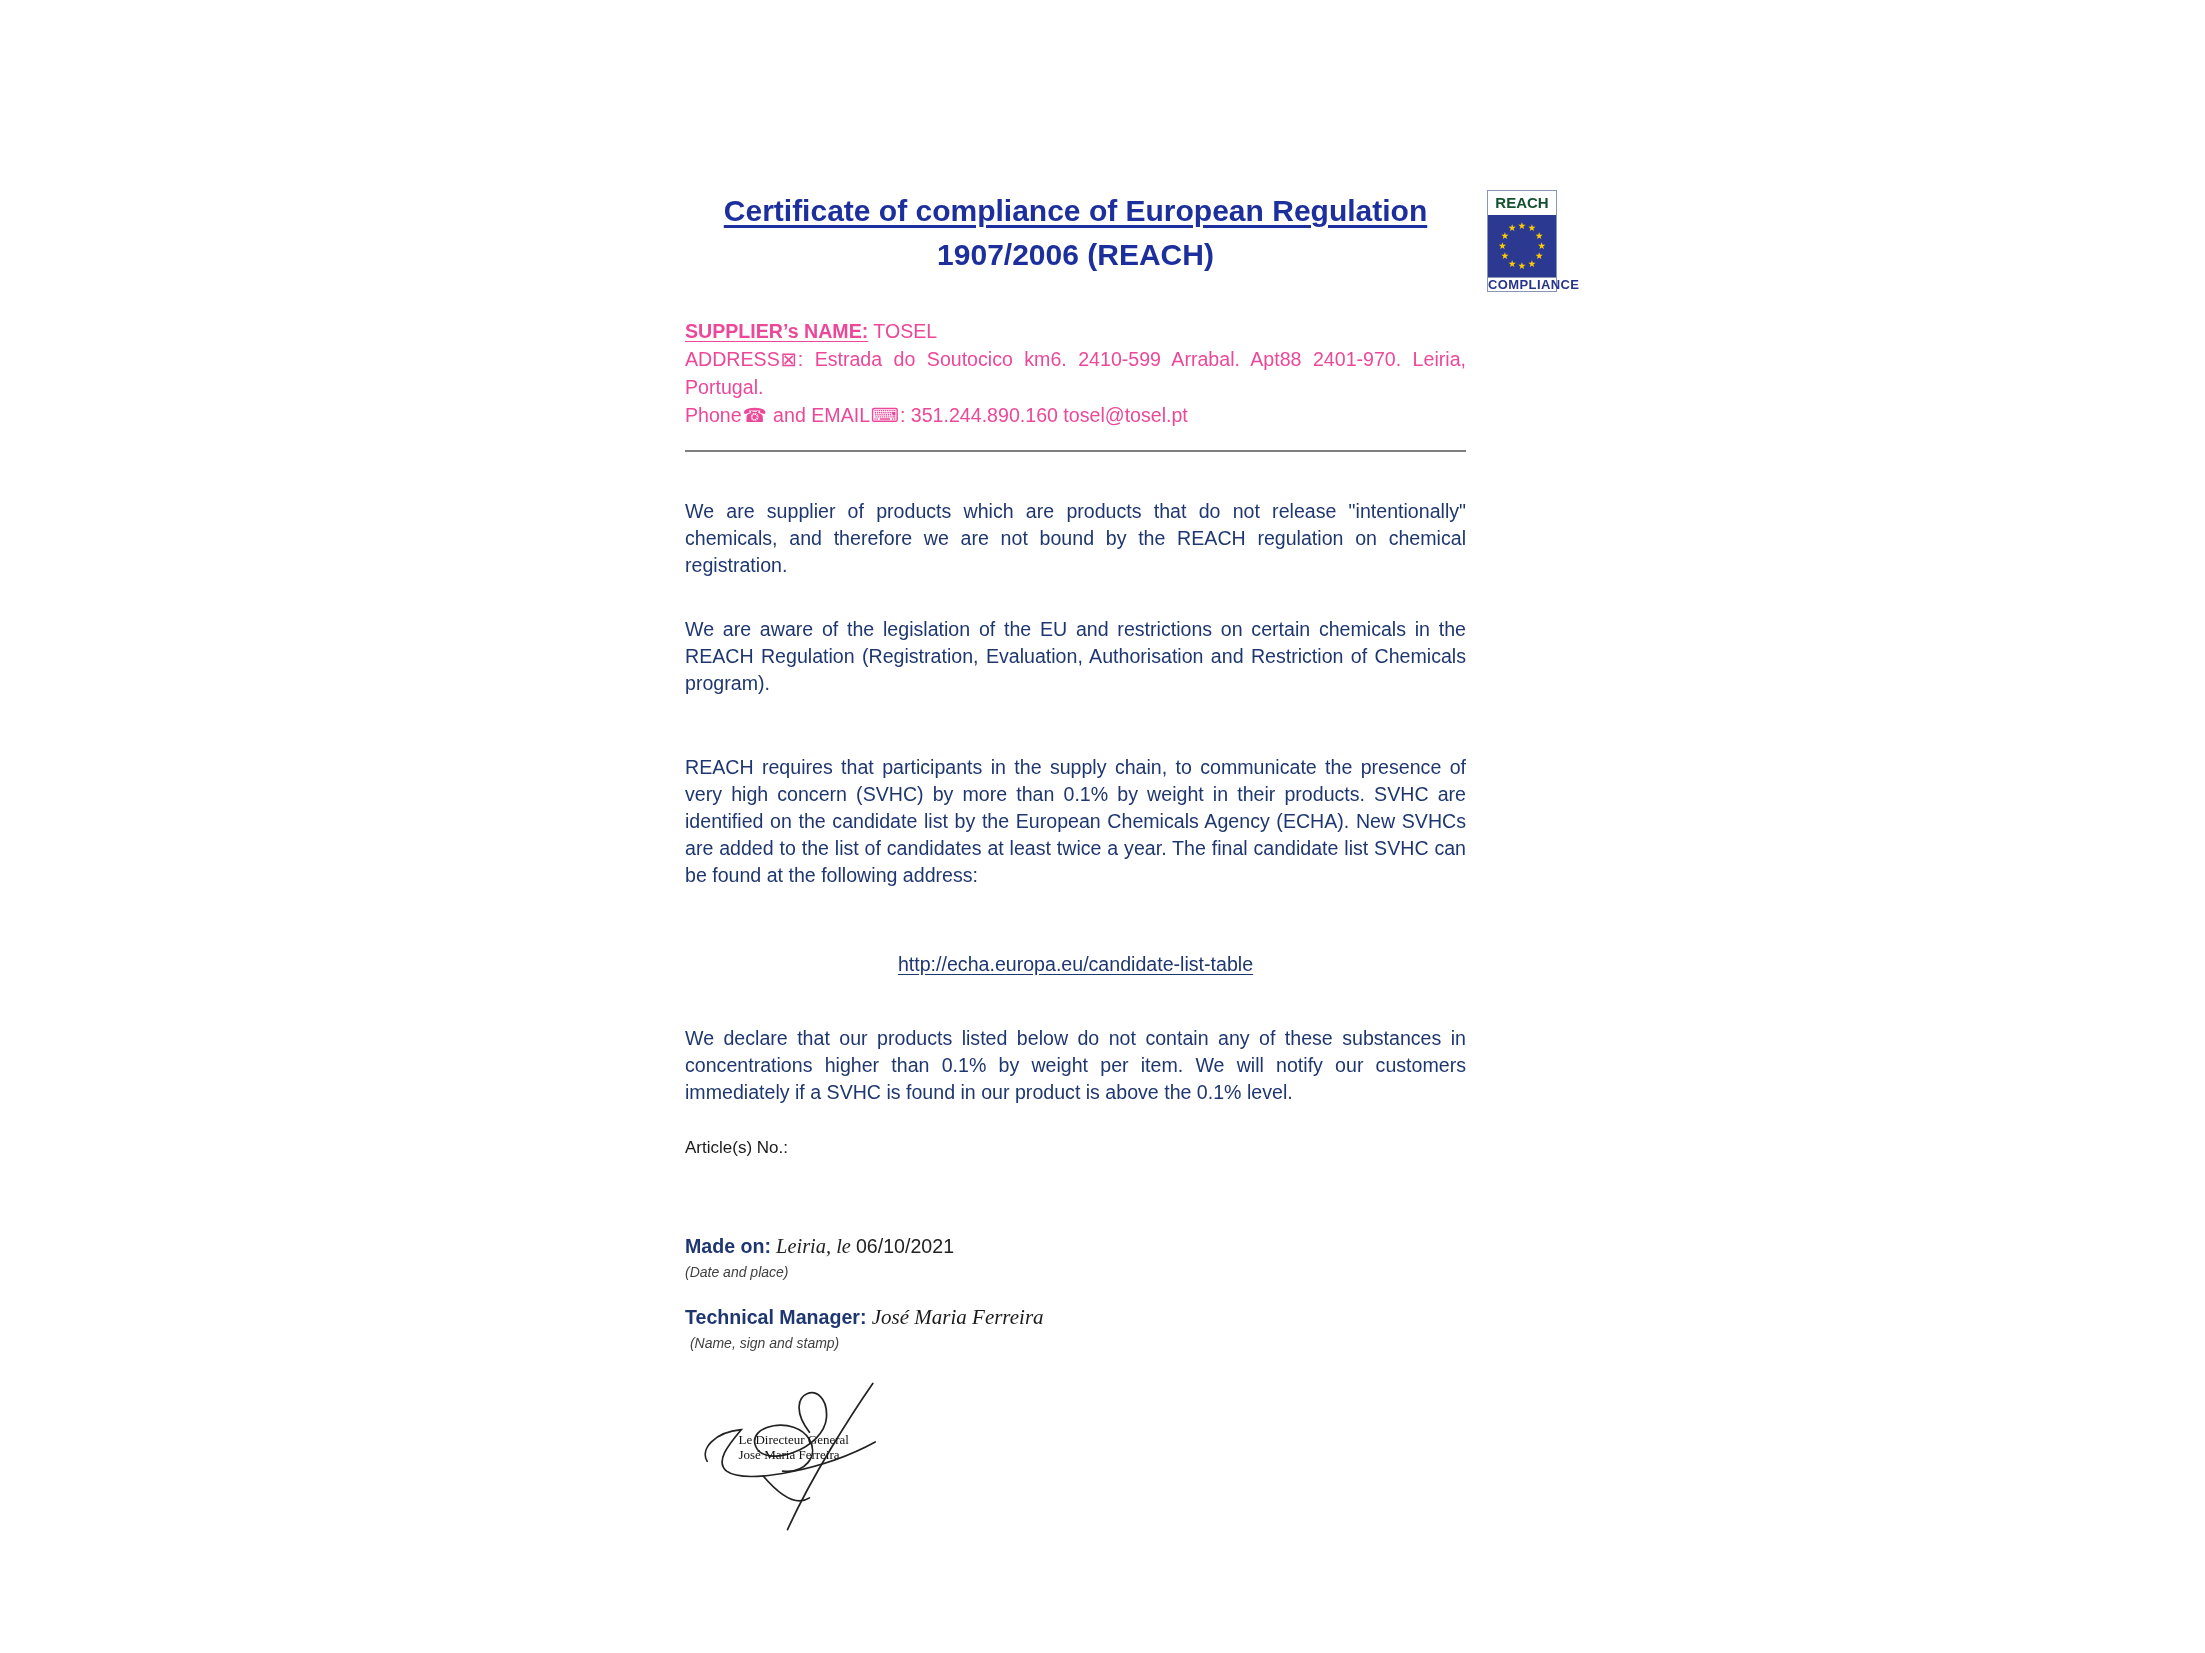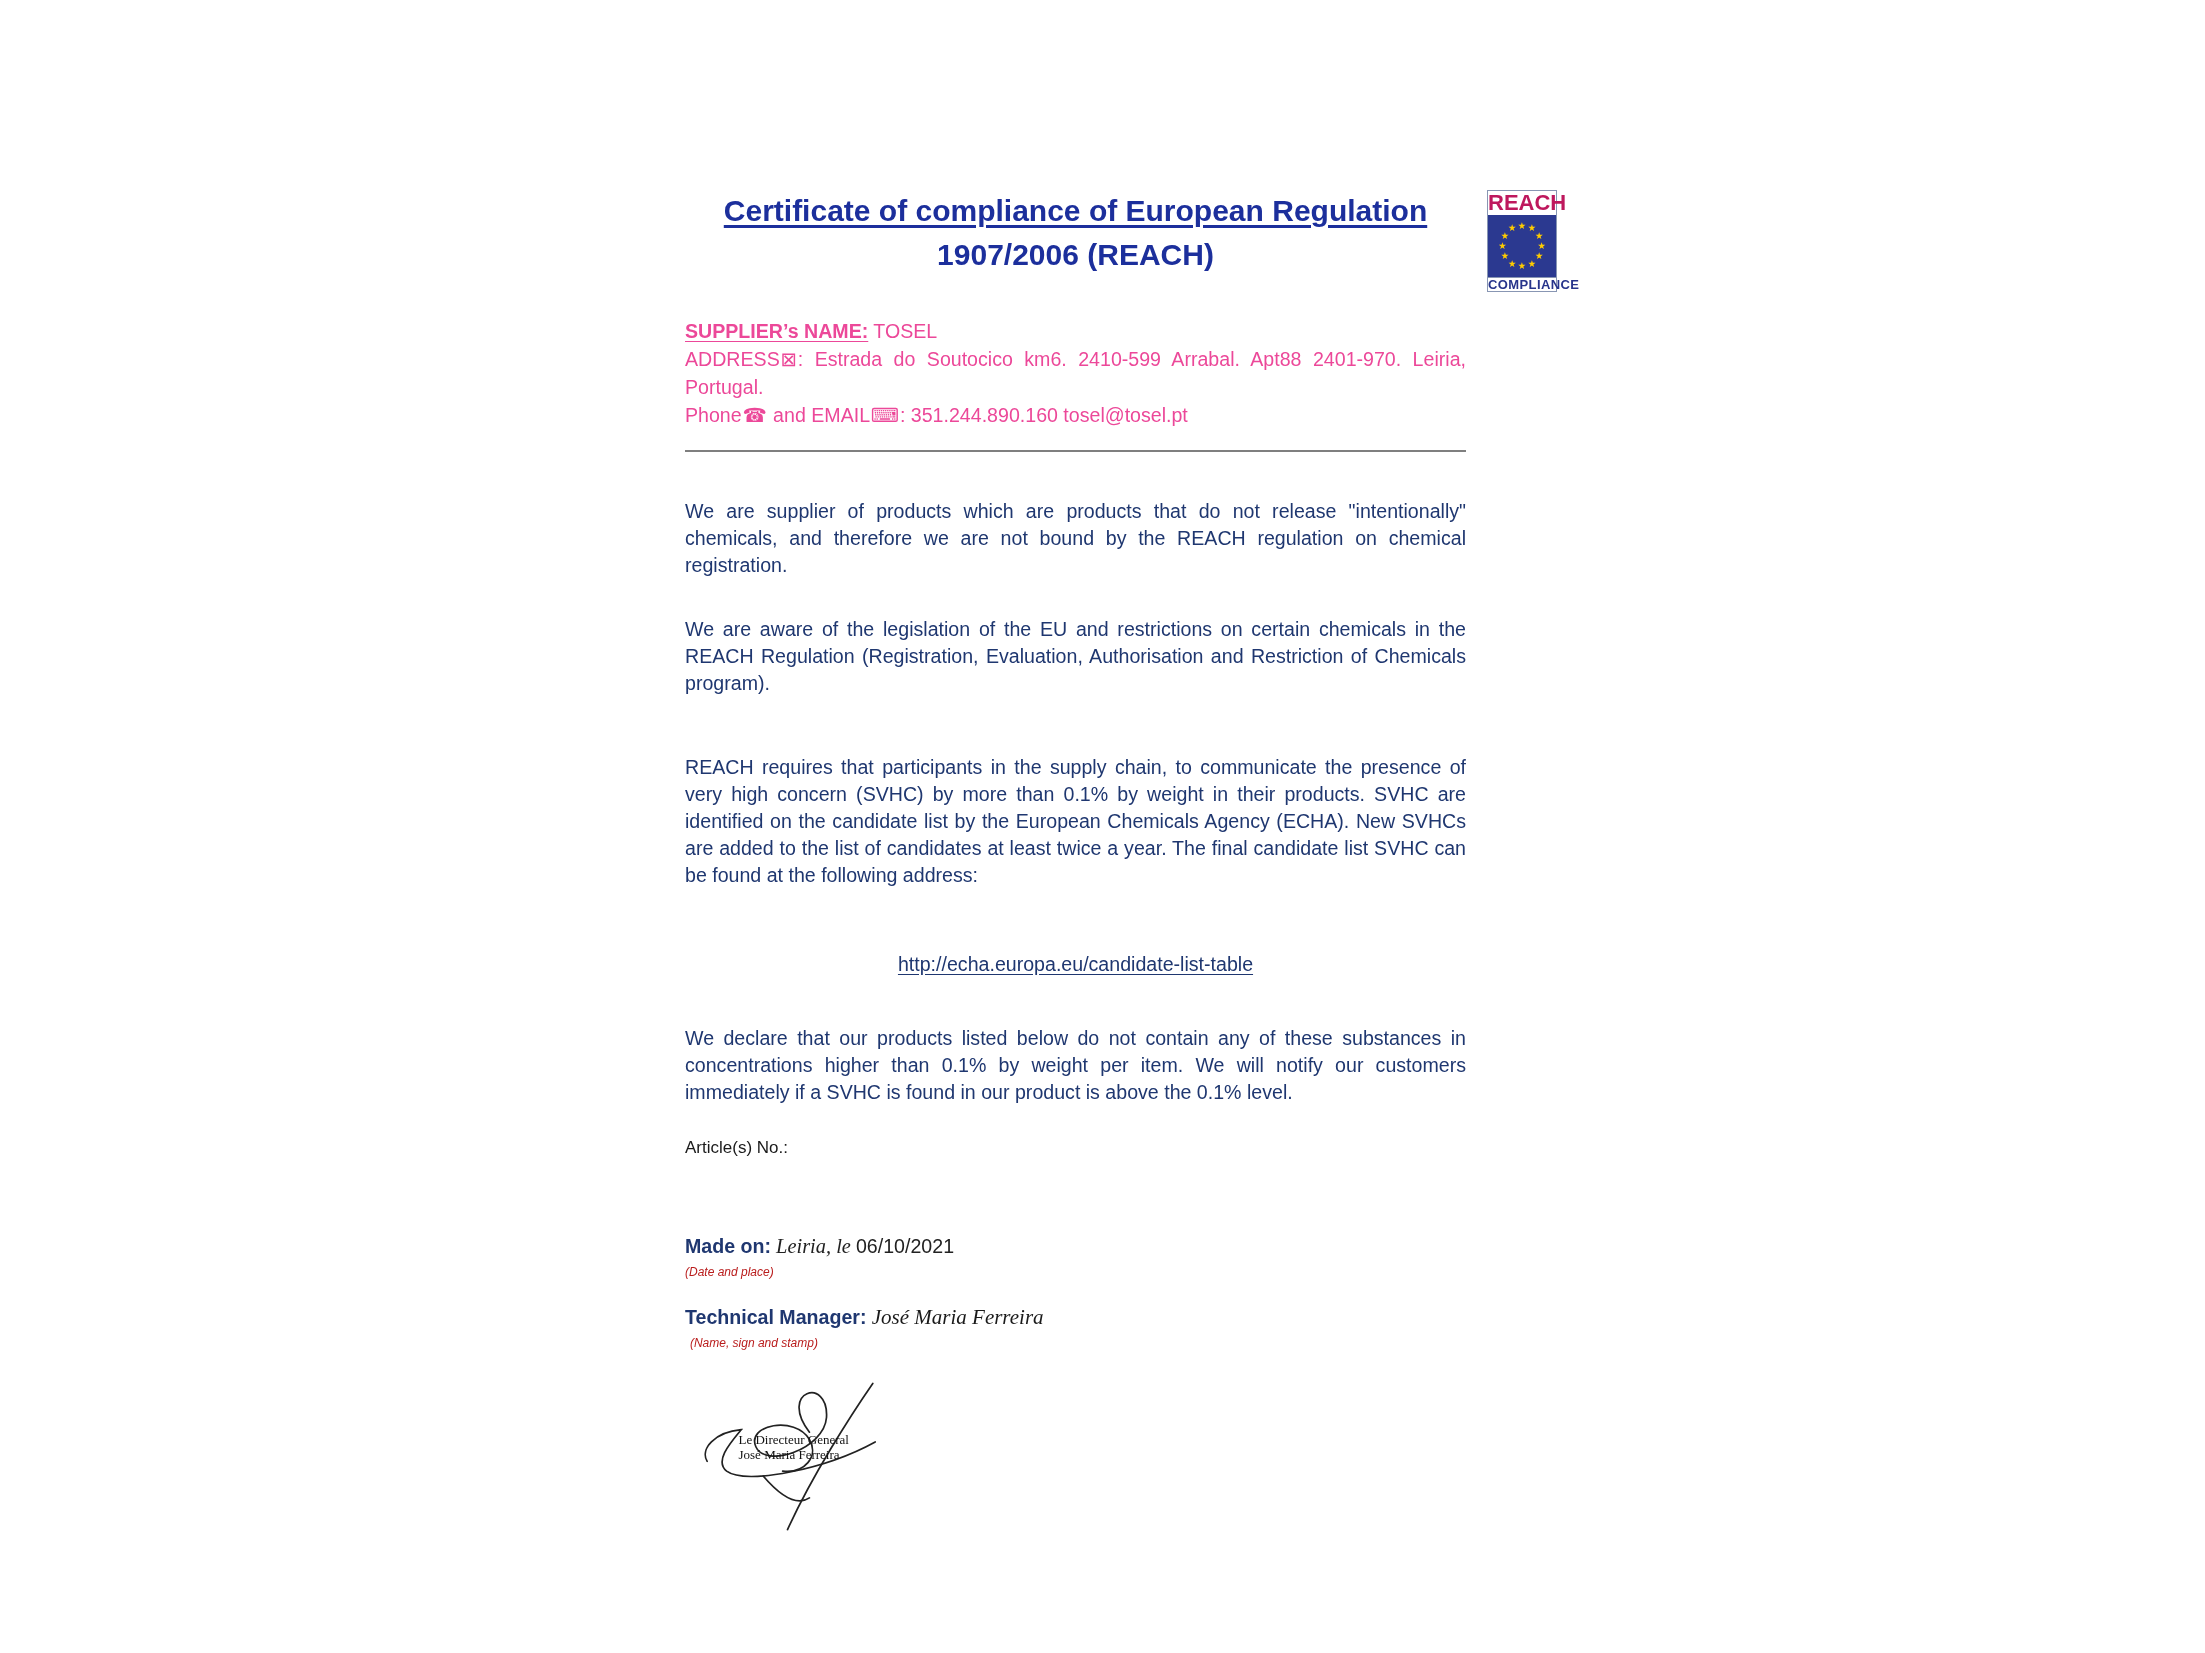--- a/index.html
+++ b/index.html
@@ -55,23 +55,23 @@
 
   .article { margin-top: 28px; font-size: 17px; line-height: 27px; color: #1a1a1a; }
 
   .madeon { margin-top: 72px; font-size: 19.6px; line-height: 27px; color: #222222; }
   .b { font-weight: bold; text-align: center; }
   .navy { color: #1f3770; }
   .it { font-style: italic; font-family: "Liberation Serif", serif; font-size: 20.4px; }
 
   .note {
     margin-top: 4.1px;
-    font-size: 12px; line-height: 17px;
+    font-size: 14px; line-height: 17px;
     font-style: italic;
-    color: #b91c1c;
+    color: #404040;
   }
   .manager { margin-top: 23px; font-size: 19.6px; line-height: 27px; color: #222222; }
   .handw { font-family: "Liberation Serif", serif; font-style: italic; font-size: 21px; color: #1a1a1a; }
   .note2 { margin-top: 4.1px; padding-left: 4.9px; }
 
   
   .sig { position: relative; margin-top: 28.5px; margin-left: 6.5px; width: 269px; height: 151px; }
   .scribble { position: absolute; left: 0; top: 0; }
   .sigtext {
     position: absolute; left: 47px; top: 51px;
@@ -82,23 +82,24 @@
 
   
   .logo {
     position: absolute;
     left: 1487px; top: 190px;
     width: 70px;
     border: 0.8px solid #8896b3;
     background: #ffffff;
   }
   .logo-top {
-    color: #be185d;
+    text-align: center;
+    color: #14532d;
     font-weight: bold;
-    font-size: 22px;
+    font-size: 15px;
     line-height: 24.4px;
     background: #ffffff;
   }
   .logo-mid {
     height: 62px;
     background: #2b3990;
     display: flex; align-items: center; justify-content: center;
   }
   .logo-bottom {
     text-align: center;

